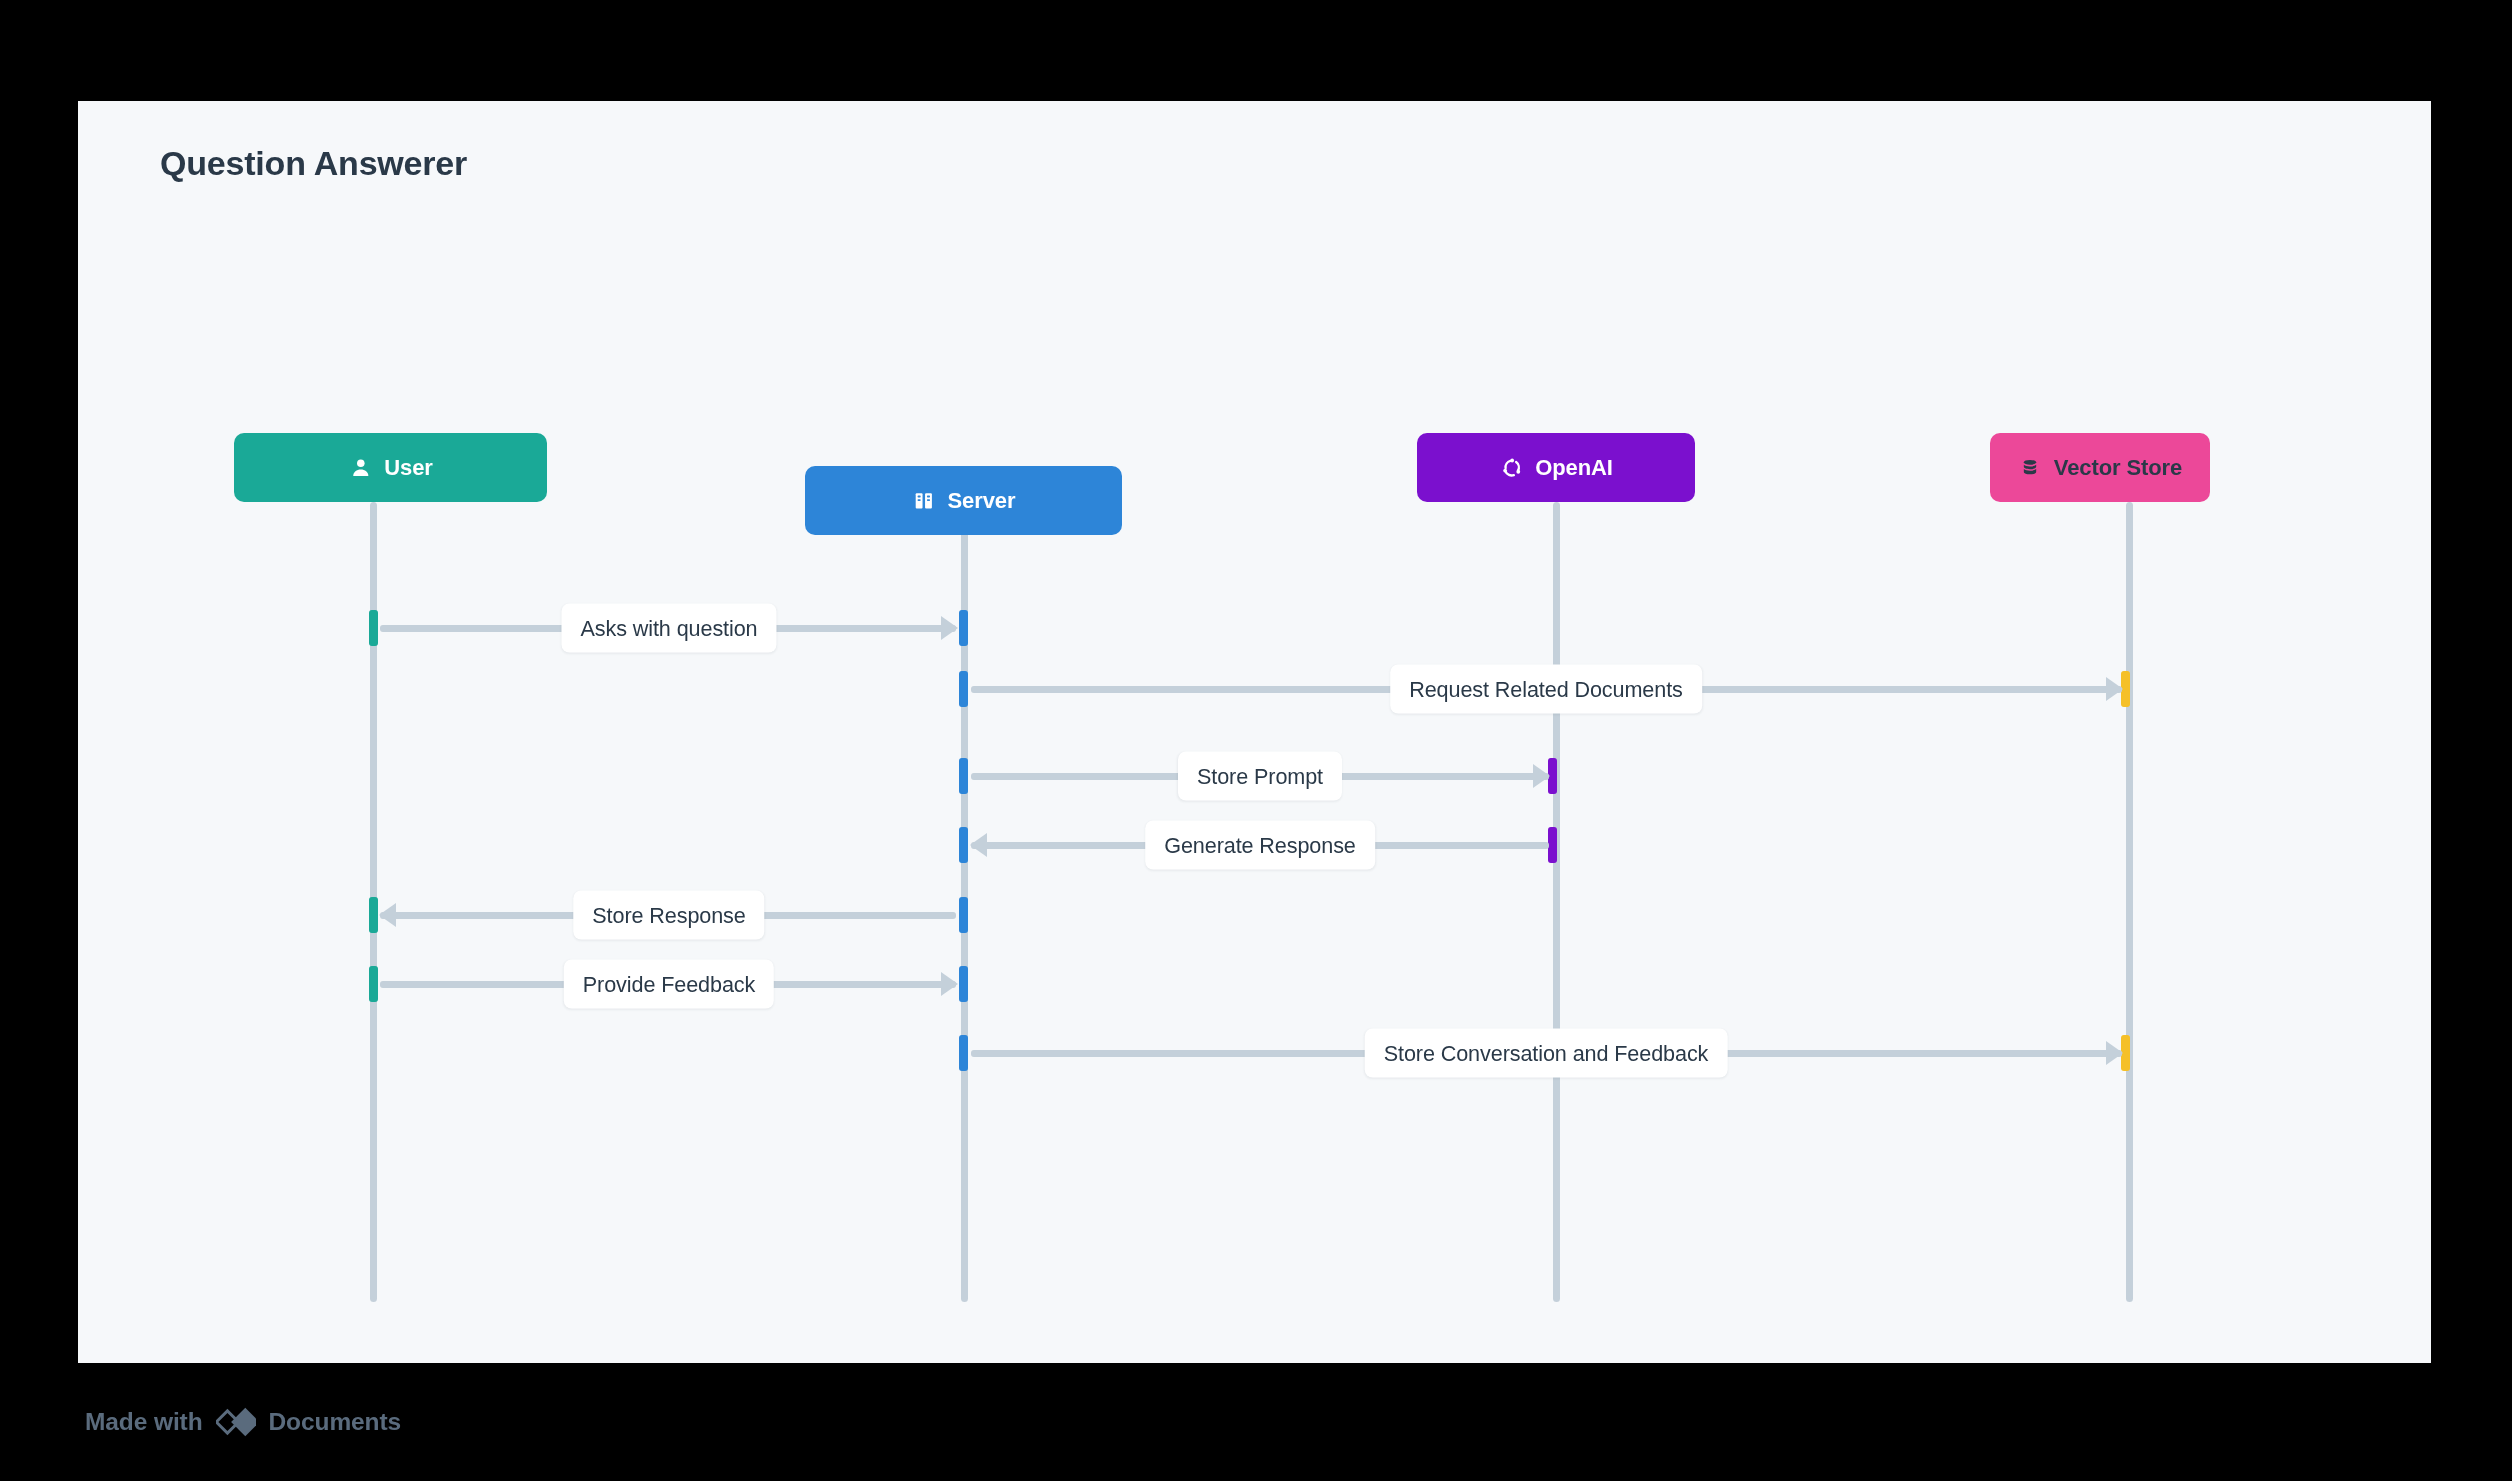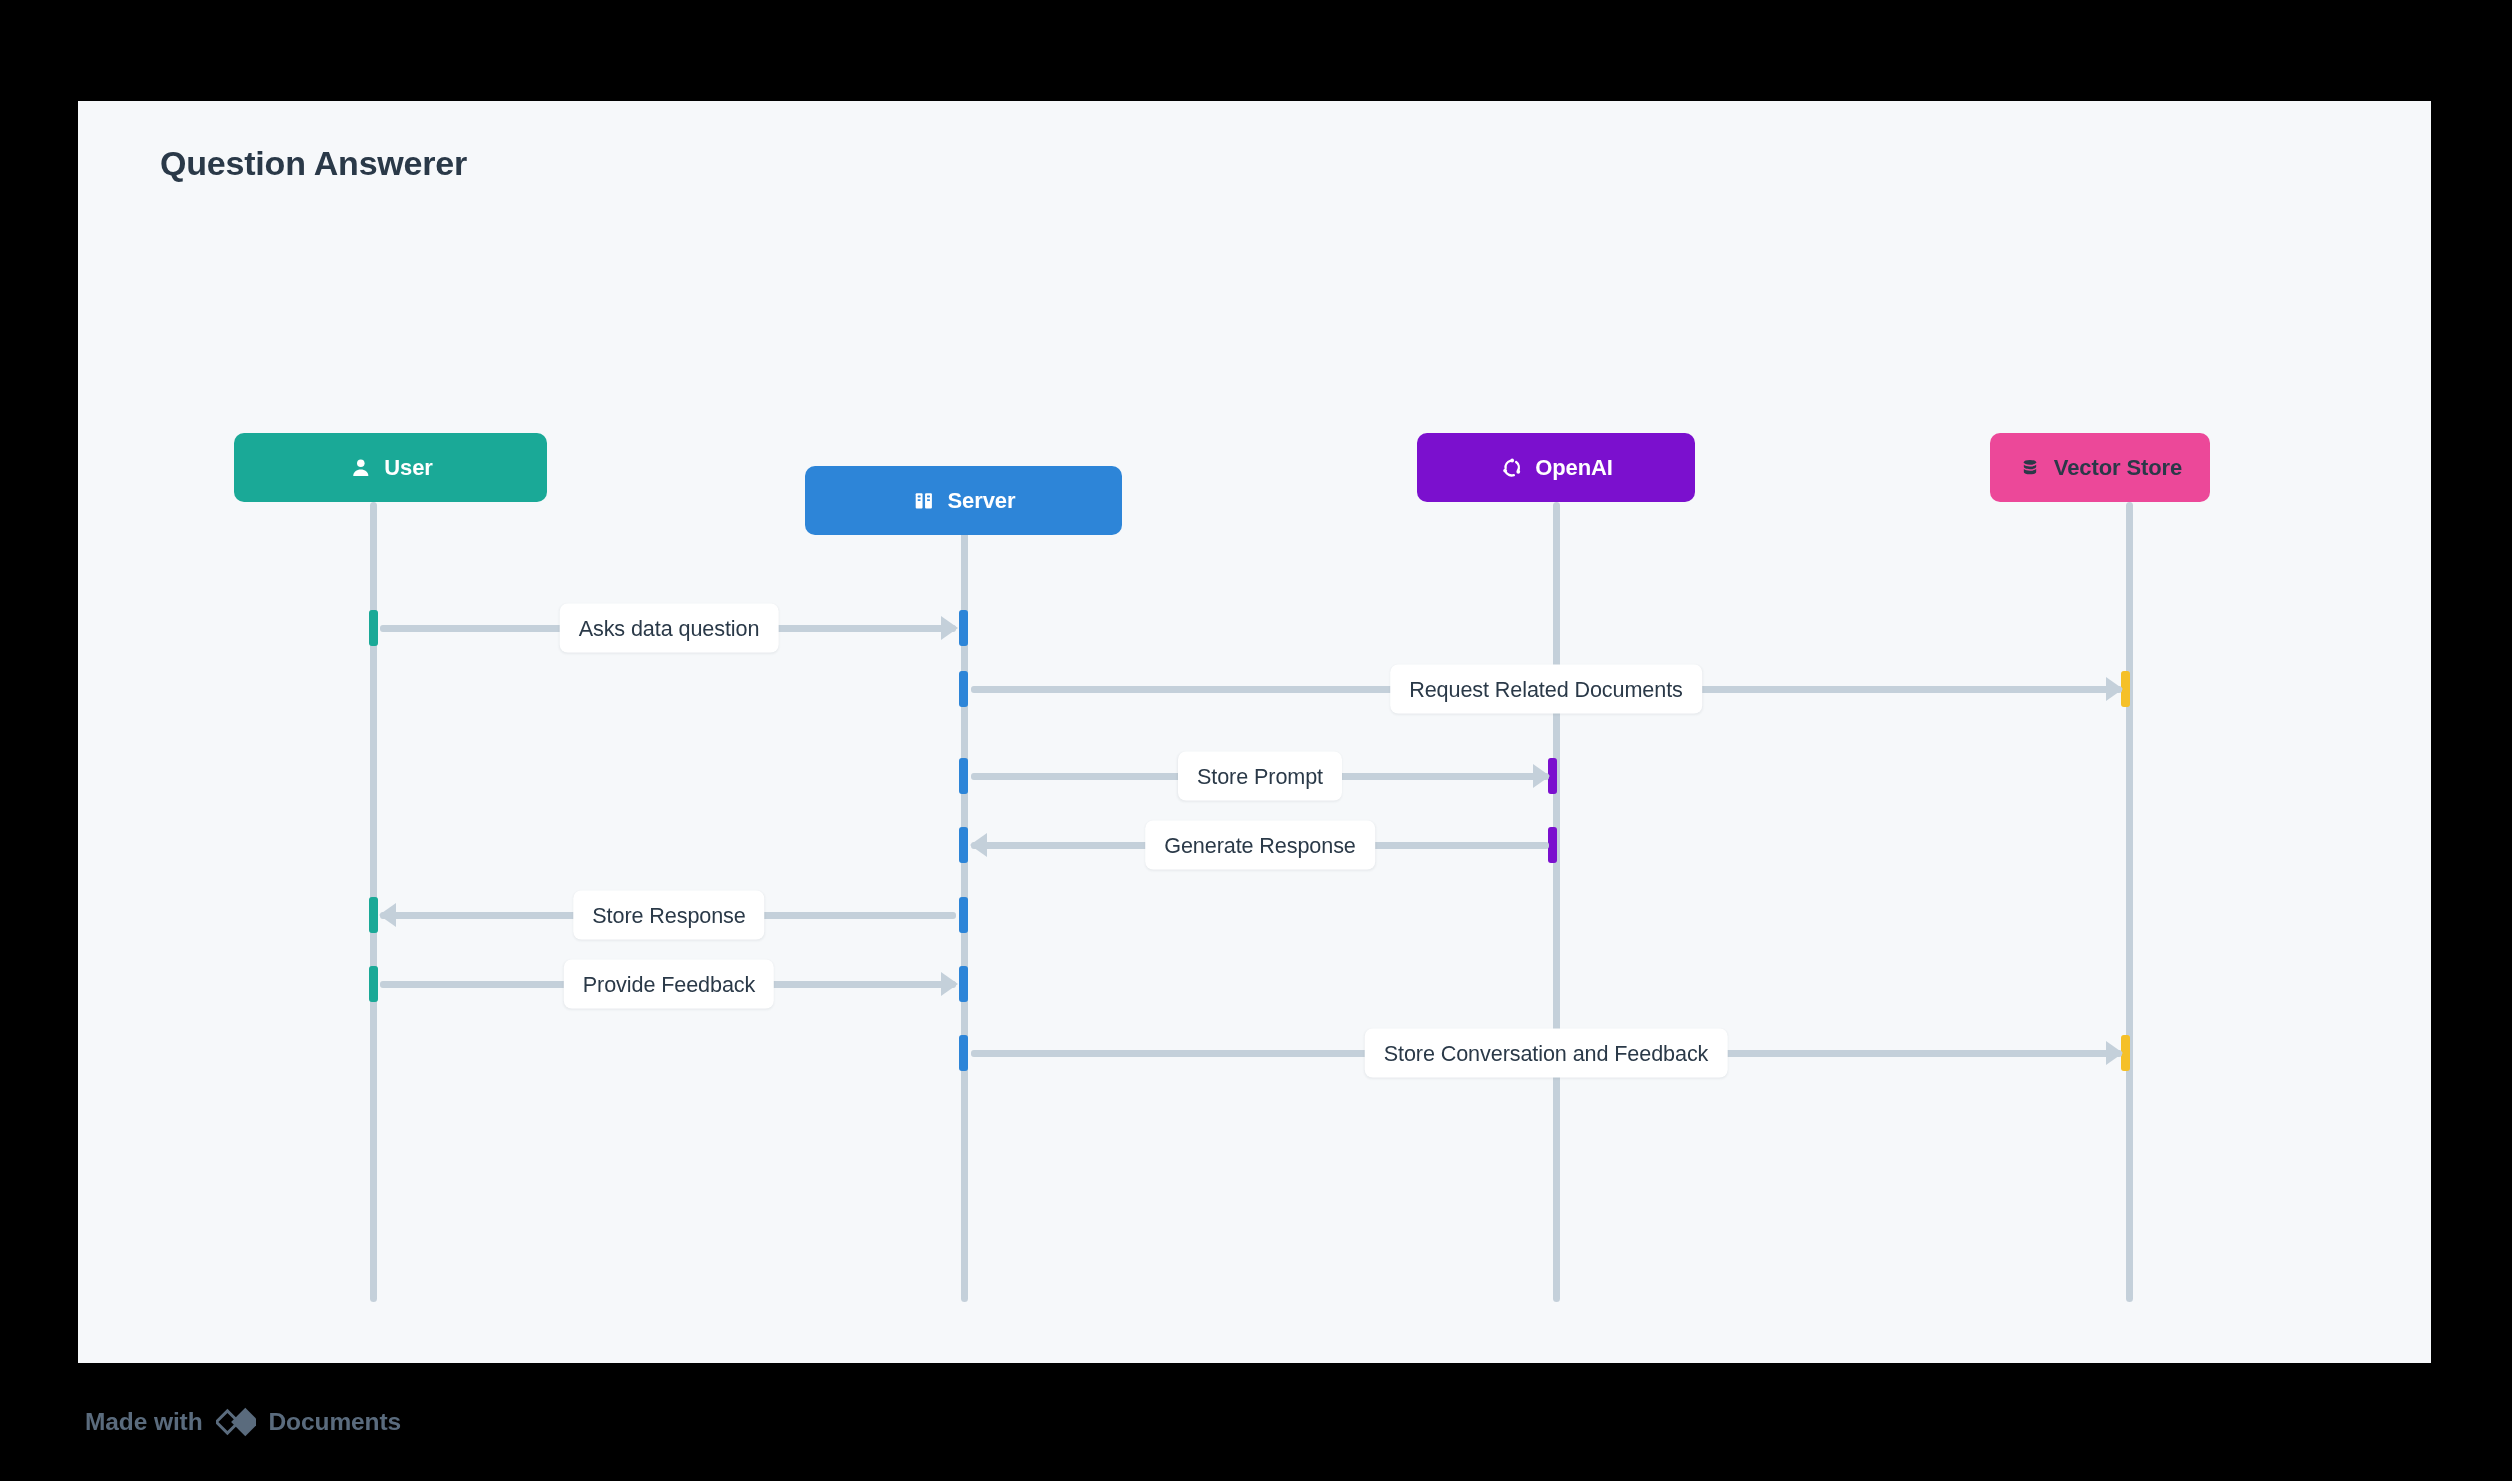--- a/index.html
+++ b/index.html
@@ -186,21 +186,21 @@
           <path d="M4.6 8.2v2.4c0 1.6 3.3 2.9 7.4 2.9s7.4-1.3 7.4-2.9V8.2c-1.5 1.2-4.3 1.9-7.4 1.9S6.1 9.4 4.6 8.2z"></path>
           <path d="M4.6 13.3v3.4c0 1.6 3.3 2.9 7.4 2.9s7.4-1.3 7.4-2.9v-3.4c-1.5 1.2-4.3 1.9-7.4 1.9s-5.9-.7-7.4-1.9z"></path>
         </svg>
       </span>
       <span class="p-label">Vector Store</span>
     </div>
     <div class="activation" style="left: 369px; top: 610px; background: rgb(26, 169, 151);"></div>
     <div class="activation" style="left: 959px; top: 610px; background: rgb(45, 133, 216);"></div>
     <div class="msg-line" style="left: 380px; width: 576px; top: 625px;"></div>
     <div class="arrow-head right" style="top: 616px; left: 941px;"></div>
-    <div class="msg-label" style="left: 669px; top: 628px;">Asks data question</div>
+    <div class="msg-label" style="left: 669px; top: 628px;">Asks with question</div>
     <div class="activation" style="left: 959px; top: 671px; background: rgb(45, 133, 216);"></div>
     <div class="activation" style="left: 2121px; top: 671px; background: rgb(245, 192, 40);"></div>
     <div class="msg-line" style="left: 971px; width: 1151px; top: 686px;"></div>
     <div class="arrow-head right" style="top: 677px; left: 2106px;"></div>
     <div class="msg-label" style="left: 1546px; top: 689px;">Request Related Documents</div>
     <div class="activation" style="left: 959px; top: 758px; background: rgb(45, 133, 216);"></div>
     <div class="activation" style="left: 1548px; top: 758px; background: rgb(123, 16, 206);"></div>
     <div class="msg-line" style="left: 971px; width: 578px; top: 773px;"></div>
     <div class="arrow-head right" style="top: 764px; left: 1533px;"></div>
     <div class="msg-label" style="left: 1260px; top: 776px;">Store Prompt</div>

